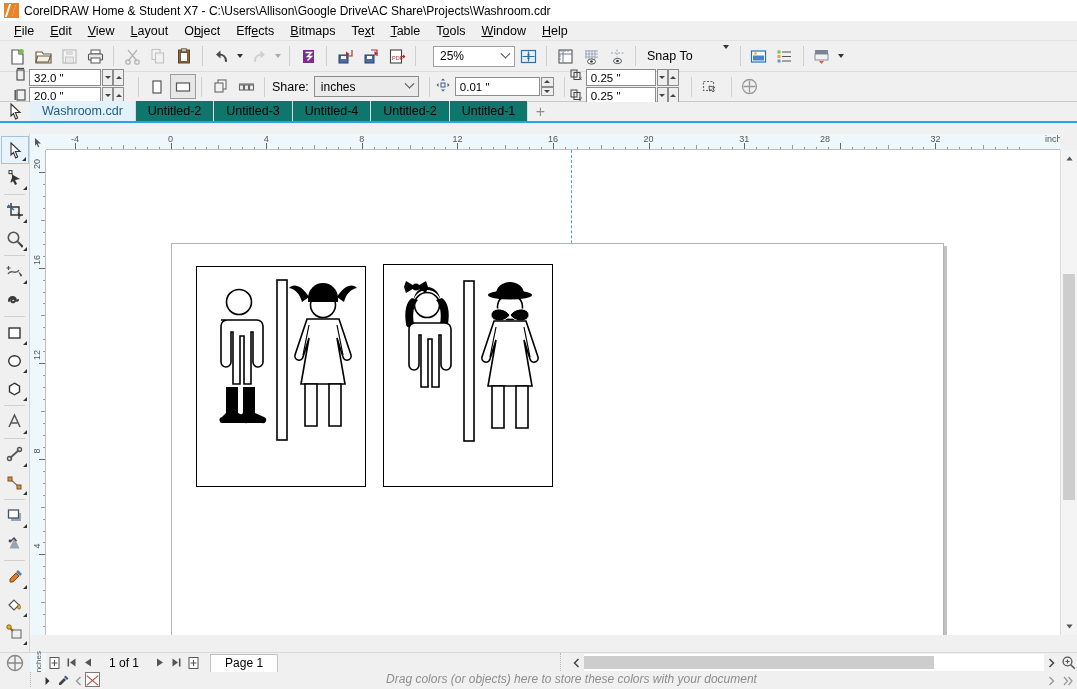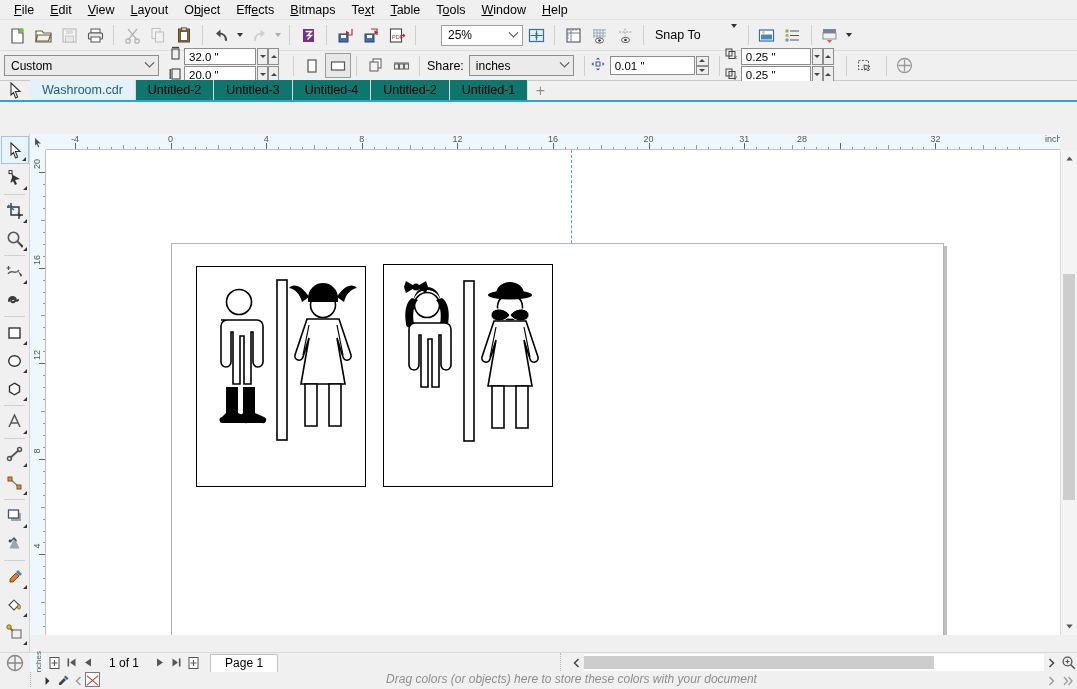--- a/index.html
+++ b/index.html
@@ -51,21 +51,21 @@
   }
   .tbtn.dis { opacity: 0.38; }
   .tsep { width: 1px; height: 20px; background: #cfcfcf; margin: 0 5px; flex: none; }
   .caret-btn { width: 12px; height: 25px; display:flex; align-items:center; justify-content:center; }
   .caret { width:0;height:0;border-left:3.5px solid transparent;border-right:3.5px solid transparent;border-top:4px solid #333; }
   .caret.dis { border-top-color:#aaa; }
 
   .zoomcombo {
     width: 82px; height: 21px; border: 1px solid #a0a0a0; background:#fff;
     display:flex; align-items:center; font-size:12px; padding-left:6px; position:relative;
-    margin-left: 20px; flex: none;
+    margin-left: 12px; flex: none;
   }
   .zoomcombo .cv { flex:1; }
   .zoomcombo .arrow {
     width: 17px; height:19px; display:flex; align-items:center; justify-content:center;
   }
   .chev { width:7px;height:7px;border-right:1.6px solid #444;border-bottom:1.6px solid #444;
           transform: rotate(45deg) translate(-2px,-2px); }
   .snapto { display:flex; align-items:center; padding:0 6px; height:25px; font-size:12.5px; flex:none;gap:23px;}
 
   
@@ -184,20 +184,28 @@
     width:15px;height:15px;border:1px solid #7a7a7a;background:#fff;position:relative;
   }
   .nofill:before,.nofill:after{content:"";position:absolute;left:-1px;right:-1px;top:50%;height:1px;background:#c0392b;}
   .nofill:before{transform:rotate(40deg);} .nofill:after{transform:rotate(-40deg);}
 </style>
 </head>
 <body>
 
 <div id="app">
 
+  <div class="titlebar">
+    <span class="title-logo">
+      <span class="sq"></span>
+        <span class="sl"></span>
+        <span class="sl2"></span>
+    </span>
+    <span class="title-text">CorelDRAW Home &amp; Student X7 - C:\Users\Allison\Google Drive\AC Share\Projects\Washroom.cdr</span>
+  </div>
 
   <div class="menubar">
     <div class="menu-item"><u>F</u><span>ile</span></div>
     <div class="menu-item"><u>E</u>dit</div>
     <div class="menu-item"><u>V</u>iew</div>
     <div class="menu-item"><u>L</u>ayout</div>
     <div class="menu-item">O<u>b</u>ject</div>
     <div class="menu-item">Eff<u>e</u>cts</div>
     <div class="menu-item"><u>B</u>itmaps</div>
     <div class="menu-item">Te<u>x</u>t</div>
@@ -376,26 +384,20 @@
           <rect x="3" y="7" width="13" height="6" fill="#f1f1f1" stroke="#7a8494" stroke-width="0.9"></rect>
           <path d="M7 14l2.5 3 2.5-3z" fill="#e0603c"></path>
         </svg>
     </div>
     <div class="caret-btn">
         <span class="caret"></span>
       </div>
   </div>
 
   <div class="propbar">
-    <div class="pcombo" style="width:155px">
-      <span>Custom</span>
-      <span class="arrow">
-          <span class="chev"></span>
-        </span>
-    </div>
     <div style="display:flex;align-items:center;margin-left:10px">
       <div style="display:flex;flex-direction:column;gap:1px;margin-right:2px">
         <span>
           <svg width="13" height="16" viewBox="0 0 13 16">
               <rect x="3" y="3" width="7" height="10" fill="none" stroke="#444" stroke-width="1.1"></rect>
               <path d="M3 1.5h7" stroke="#444" stroke-width="1.3"></path>
             </svg>
         </span>
         <span>
           <svg width="13" height="16" viewBox="0 0 13 16">
@@ -783,21 +785,21 @@
         <div class="rtick major" style="left: 714.2px;"></div>
         <div class="rlab" style="left: 714.2px;">31</div>
         <div class="rtick" style="left: 726.15px; height: 2px;"></div>
         <div class="rtick" style="left: 738.1px; height: 2px;"></div>
         <div class="rtick" style="left: 750.05px; height: 2px;"></div>
         <div class="rtick" style="left: 762px; height: 4px;"></div>
         <div class="rtick" style="left: 773.95px; height: 2px;"></div>
         <div class="rtick" style="left: 785.9px; height: 2px;"></div>
         <div class="rtick" style="left: 797.85px; height: 2px;"></div>
         <div class="rtick major" style="left: 809.8px;"></div>
-        <div class="rlab" style="left: 772px;">28</div>
+        <div class="rlab" style="left: 795px;">28</div>
         <div class="rtick" style="left: 821.75px; height: 2px;"></div>
         <div class="rtick" style="left: 833.7px; height: 2px;"></div>
         <div class="rtick" style="left: 845.65px; height: 2px;"></div>
         <div class="rtick" style="left: 857.6px; height: 4px;"></div>
         <div class="rtick" style="left: 869.55px; height: 2px;"></div>
         <div class="rtick" style="left: 881.5px; height: 2px;"></div>
         <div class="rtick" style="left: 893.45px; height: 2px;"></div>
         <div class="rtick major" style="left: 905.4px;"></div>
         <div class="rlab" style="left: 905.4px;">32</div>
         <div class="rtick" style="left: 917.35px; height: 2px;"></div>

